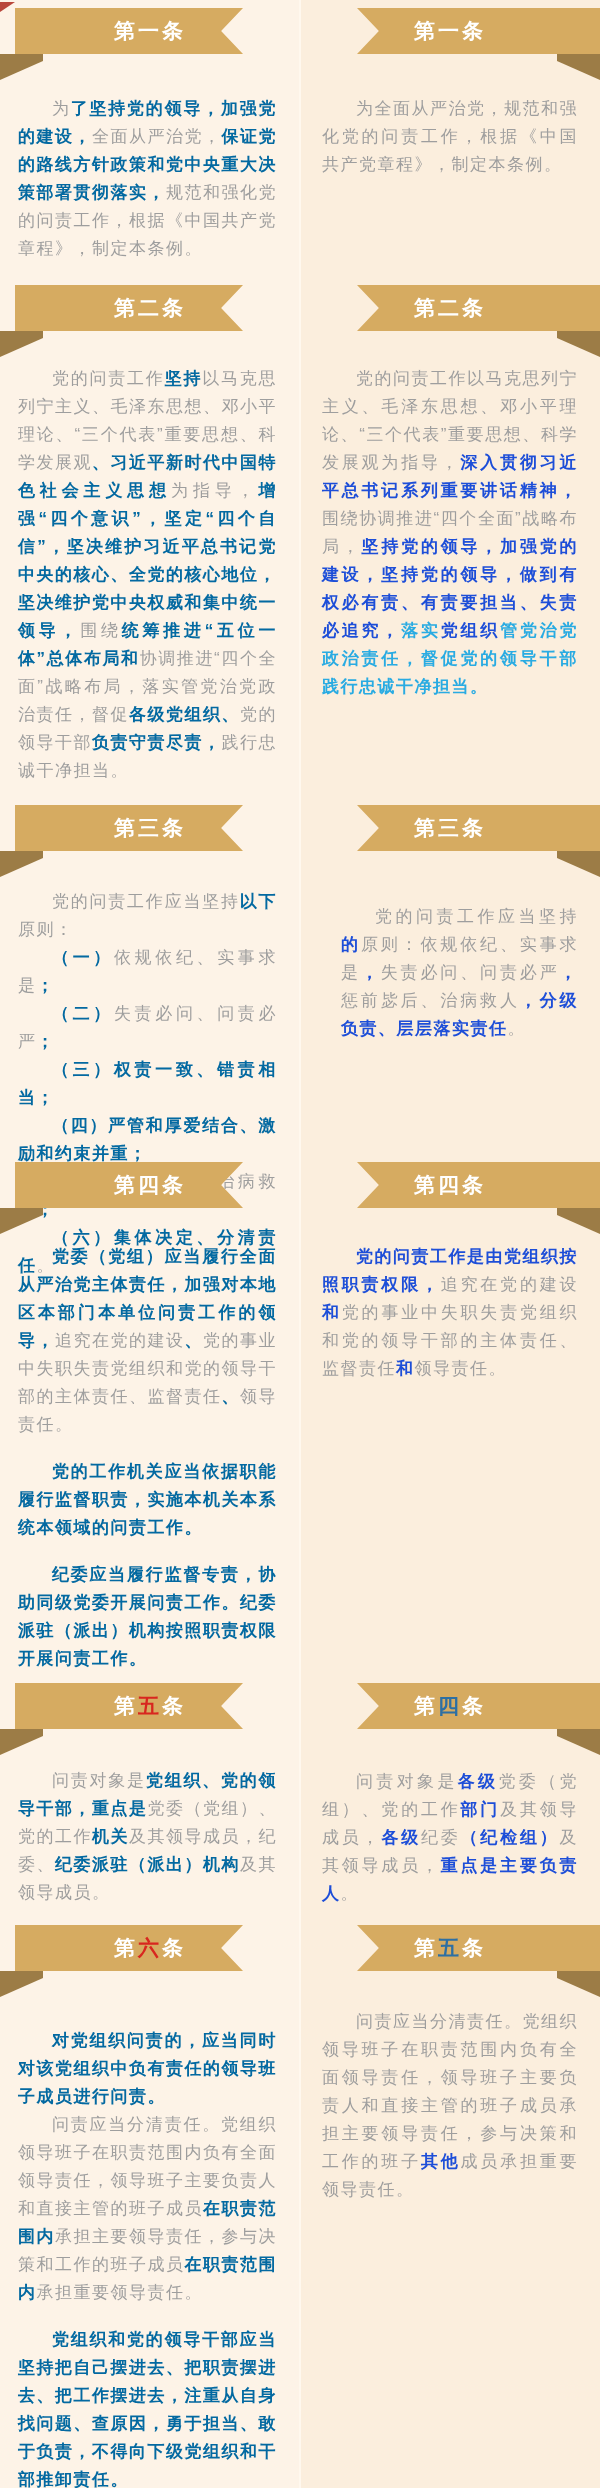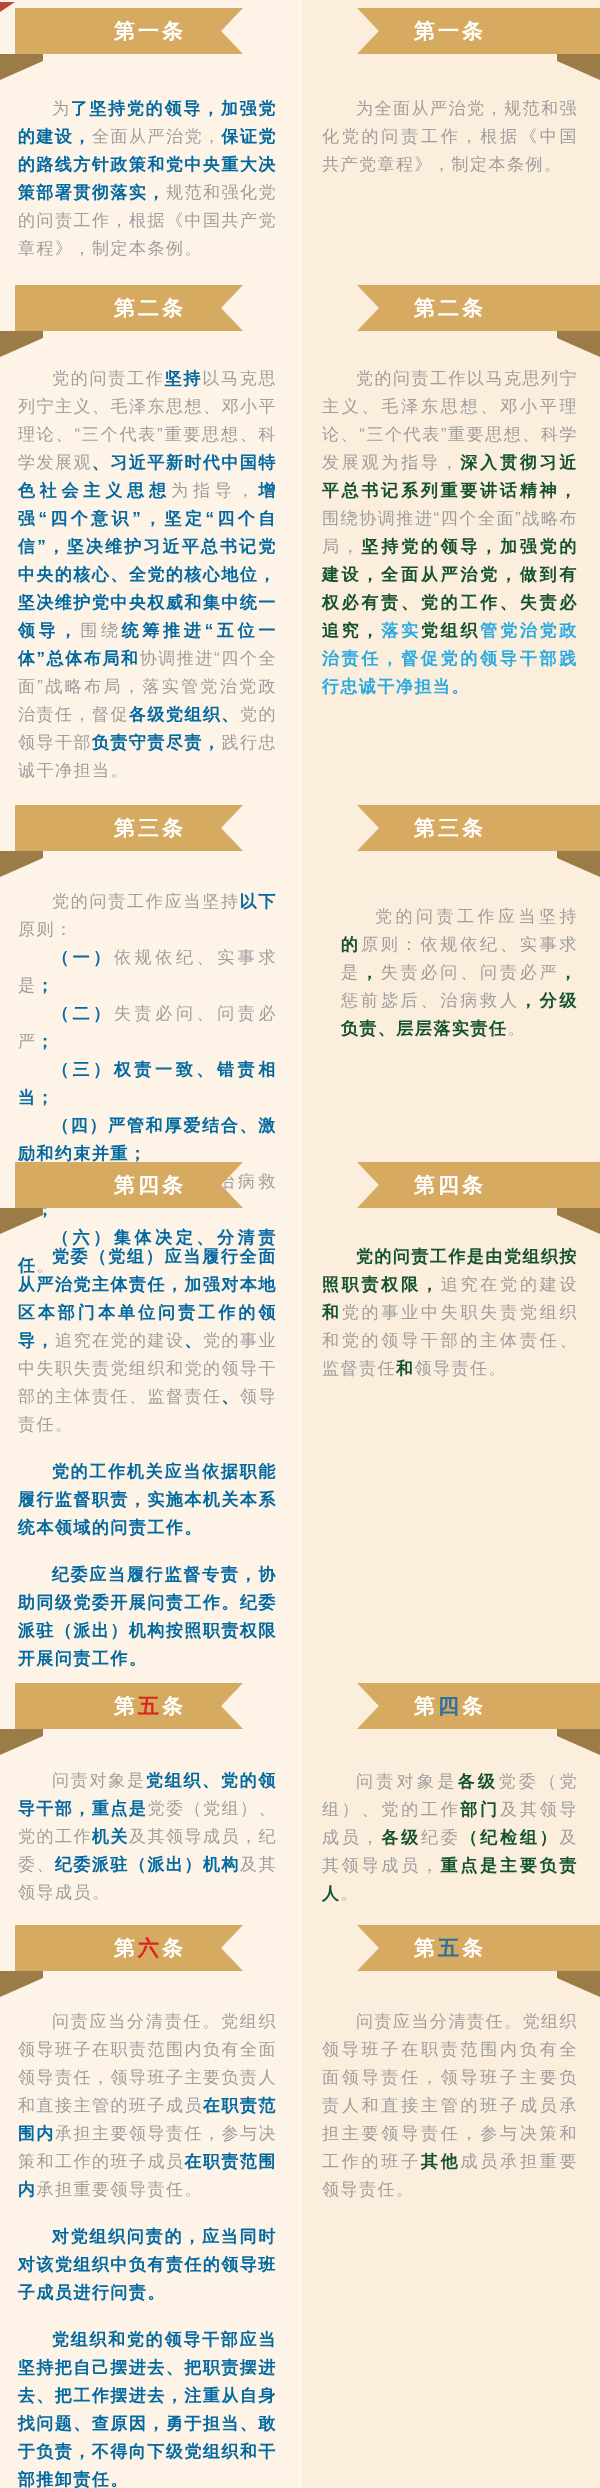--- a/index.html
+++ b/index.html
@@ -27,21 +27,21 @@
   .num-r{color:#d8261f;}
   .num-b{color:#2d6fa3;}
   .body{position:absolute;}
   .col.left .body{left:18px;right:23px;}
   .col.right .body{left:22px;right:22px;}
   .para{margin:0;text-indent:2em;font-size:17px;line-height:28px;letter-spacing:1.5px;
         text-align:justify;color:#9e9e9e;}
   .para.gap{margin-top:19px;}
   .g{color:#9e9e9e;font-weight:400;}
   .r{color:#0369a1;font-weight:700;margin-top:35px;}
-  .b{color:#14532d;font-weight:700;}
+  .b{color:#1d4ed8;font-weight:700;}
   .bl{color:#29abe2;font-weight:700;}
 </style>
 </head>
 <body>
 
 <div class="page">
   <div class="col left" id="col-left">
       <div class="section" style="top: 8px;">
         <div class="banner">
           <div class="band"></div>
@@ -100,22 +100,22 @@
           <p class="para"><span class="g">问责对象是</span><span class="r">党组织、党的领导干部，重点是</span><span class="g">党委（党组）、党的工作</span><span class="r">机关</span><span class="g">及其领导成员，纪委、</span><span class="r">纪委派驻（派出）机构</span><span class="g">及其领导成员。</span></p>
         </div>
       </div>
       <div class="section" style="top: 1925px;">
         <div class="banner">
           <div class="band"></div>
           <div class="fold"></div>
           <div class="blabel"><span>第</span><span class="num-r">六</span><span>条</span></div>
         </div>
         <div class="body" style="top: 83px;">
+          <p class="para gap"><span class="r">对党组织问责的，应当同时对该党组织中负有责任的领导班子成员进行问责。</span></p>
           <p class="para"><span class="g">问责应当分清责任。党组织领导班子在职责范围内负有全面领导责任，领导班子主要负责人和直接主管的班子成员</span><span class="r">在职责范围内</span><span class="g">承担主要领导责任，参与决策和工作的班子成员</span><span class="r">在职责范围内</span><span class="g">承担重要领导责任。</span></p>
-          <p class="para gap"><span class="r">对党组织问责的，应当同时对该党组织中负有责任的领导班子成员进行问责。</span></p>
           <p class="para gap"><span class="r">党组织和党的领导干部应当坚持把自己摆进去、把职责摆进去、把工作摆进去，注重从自身找问题、查原因，勇于担当、敢于负责，不得向下级党组织和干部推卸责任。</span></p>
         </div>
       </div>
     </div>
   <div class="col right" id="col-right">
       <div class="section" style="top: 8px;">
         <div class="banner">
           <div class="band"></div>
           <div class="fold"></div>
           <div class="blabel"><span>第</span><span>一</span><span>条</span></div>
@@ -124,21 +124,21 @@
           <p class="para"><span class="g">为全面从严治党，规范和强化党的问责工作，根据《中国共产党章程》，制定本条例。</span></p>
         </div>
       </div>
       <div class="section" style="top: 285px;">
         <div class="banner">
           <div class="band"></div>
           <div class="fold"></div>
           <div class="blabel"><span>第</span><span>二</span><span>条</span></div>
         </div>
         <div class="body" style="top: 80px;">
-          <p class="para"><span class="g">党的问责工作以马克思列宁主义、毛泽东思想、邓小平理论、“三个代表”重要思想、科学发展观为指导，</span><span class="b">深入贯彻习近平总书记系列重要讲话精神，</span><span class="g">围绕协调推进“四个全面”战略布局，</span><span class="b">坚持党的领导，加强党的建设，全面从严治党，做到有权必有责、党的工作、失责必追究，</span><span class="bl">落实</span><span class="b">党组织</span><span class="bl">管党治党政治责任，督促党的领导干部践行忠诚干净担当。</span></p>
+          <p class="para"><span class="g">党的问责工作以马克思列宁主义、毛泽东思想、邓小平理论、“三个代表”重要思想、科学发展观为指导，</span><span class="b">深入贯彻习近平总书记系列重要讲话精神，</span><span class="g">围绕协调推进“四个全面”战略布局，</span><span class="b">坚持党的领导，加强党的建设，坚持党的领导，做到有权必有责、有责要担当、失责必追究，</span><span class="bl">落实</span><span class="b">党组织</span><span class="bl">管党治党政治责任，督促党的领导干部践行忠诚干净担当。</span></p>
         </div>
       </div>
       <div class="section" style="top: 805px;">
         <div class="banner">
           <div class="band"></div>
           <div class="fold"></div>
           <div class="blabel"><span>第</span><span>三</span><span>条</span></div>
         </div>
         <div class="body" style="top: 98px; margin-left: 19px;">
           <p class="para"><span class="g">党的问责工作应当坚持</span><span class="b">的</span><span class="g">原则：依规依纪、实事求是</span><span class="b">，</span><span class="g">失责必问、问责必严</span><span class="b">，</span><span class="g">惩前毖后、治病救人</span><span class="b">，分级负责、层层落实责任</span><span class="g">。</span></p>

